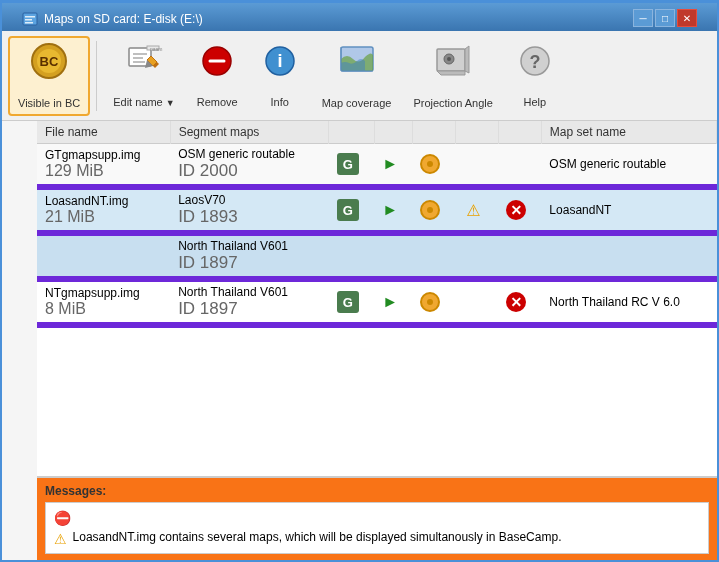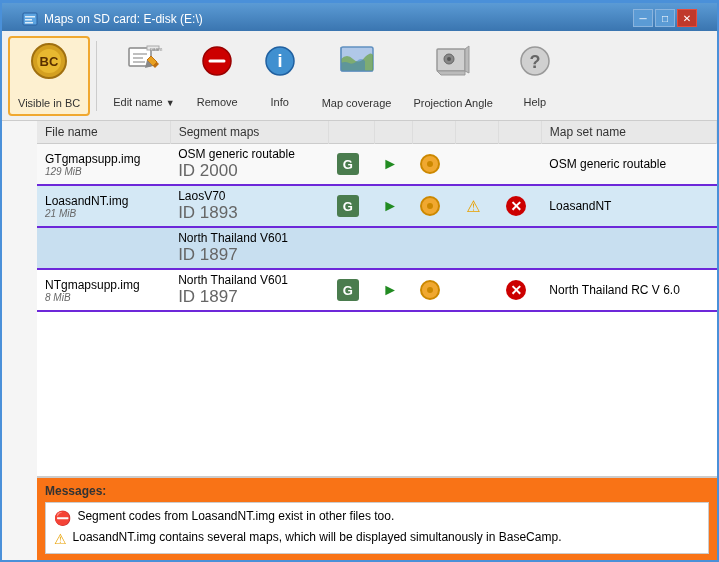--- a/index.html
+++ b/index.html
@@ -143,21 +143,21 @@
     thead th {
       padding: 4px 8px;
       text-align: left;
       font-weight: normal;
       color: #333;
       font-size: 12px;
       border-right: 1px solid #ddd;
     }
 
     tbody tr {
-      border-bottom: 2px solid #6d28d9;
+      border-bottom: 6px solid #6d28d9;
       margin-left: 36px;
     }
 
     tbody tr:nth-child(odd) {
       background: #f9f9f9;
     }
 
     tbody tr.highlighted {
       background: #d4e8f5;
     }
@@ -172,22 +172,21 @@
       font-size: 12px;
     }
 
     .file-name {
       color: #000;
       font-weight: normal;
     }
 
     .file-size {
       color: #666;
-      font-size: 10px;
-      font-style: italic;
+      font-size: 16px;
     }
 
     .map-name {
       color: #000;
     }
 
     .map-id {
       color: #666;
       font-size: 17px;
     }
@@ -519,21 +518,20 @@
           </tr>
         </tbody>
       </table>
     </div>
 
     <div class="messages-section">
       <div class="messages-label">Messages:</div>
       <div class="message-box">
         <div class="message-row">
           <span class="msg-icon-error">⛔</span>
-          <span>Segment codes from LoasandNT.img exist in other files too.</span>
         </div>
         <div class="message-row">
           <span class="msg-icon-warning">⚠</span>
           <span>LoasandNT.img contains several maps, which will be displayed simultanously in BaseCamp.</span>
         </div>
       </div>
     </div>
   </div>
 </div>
 

